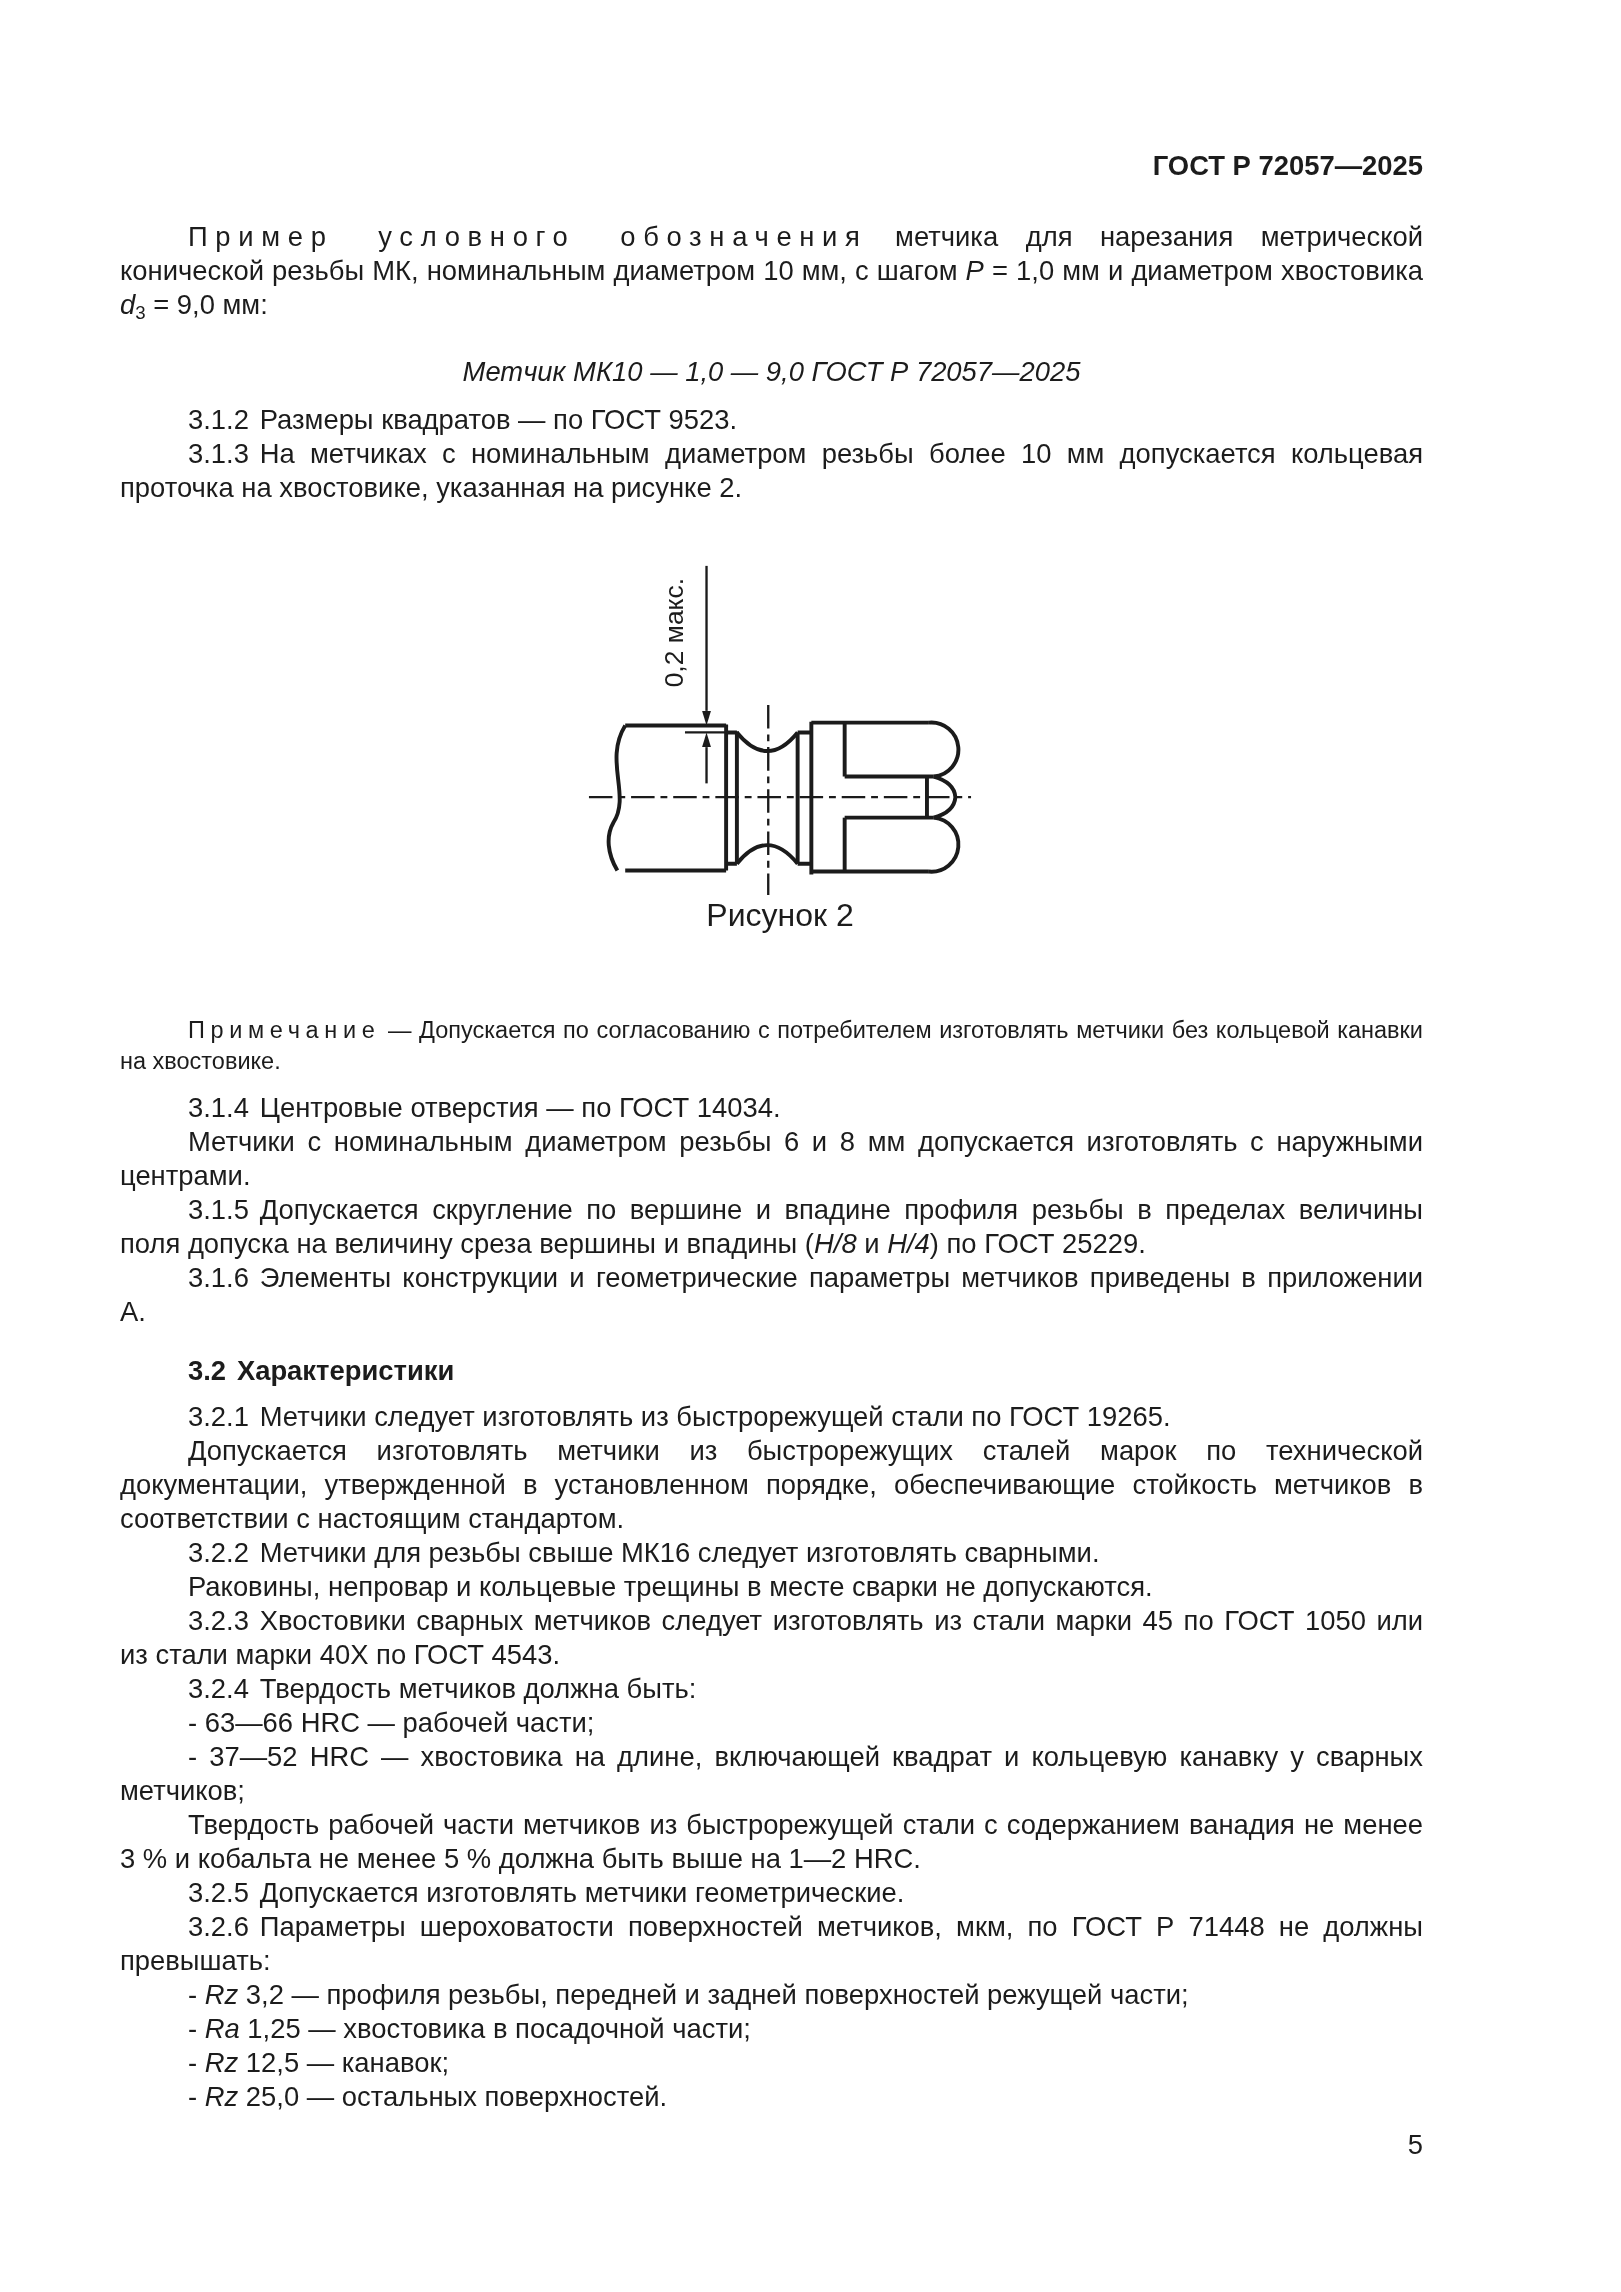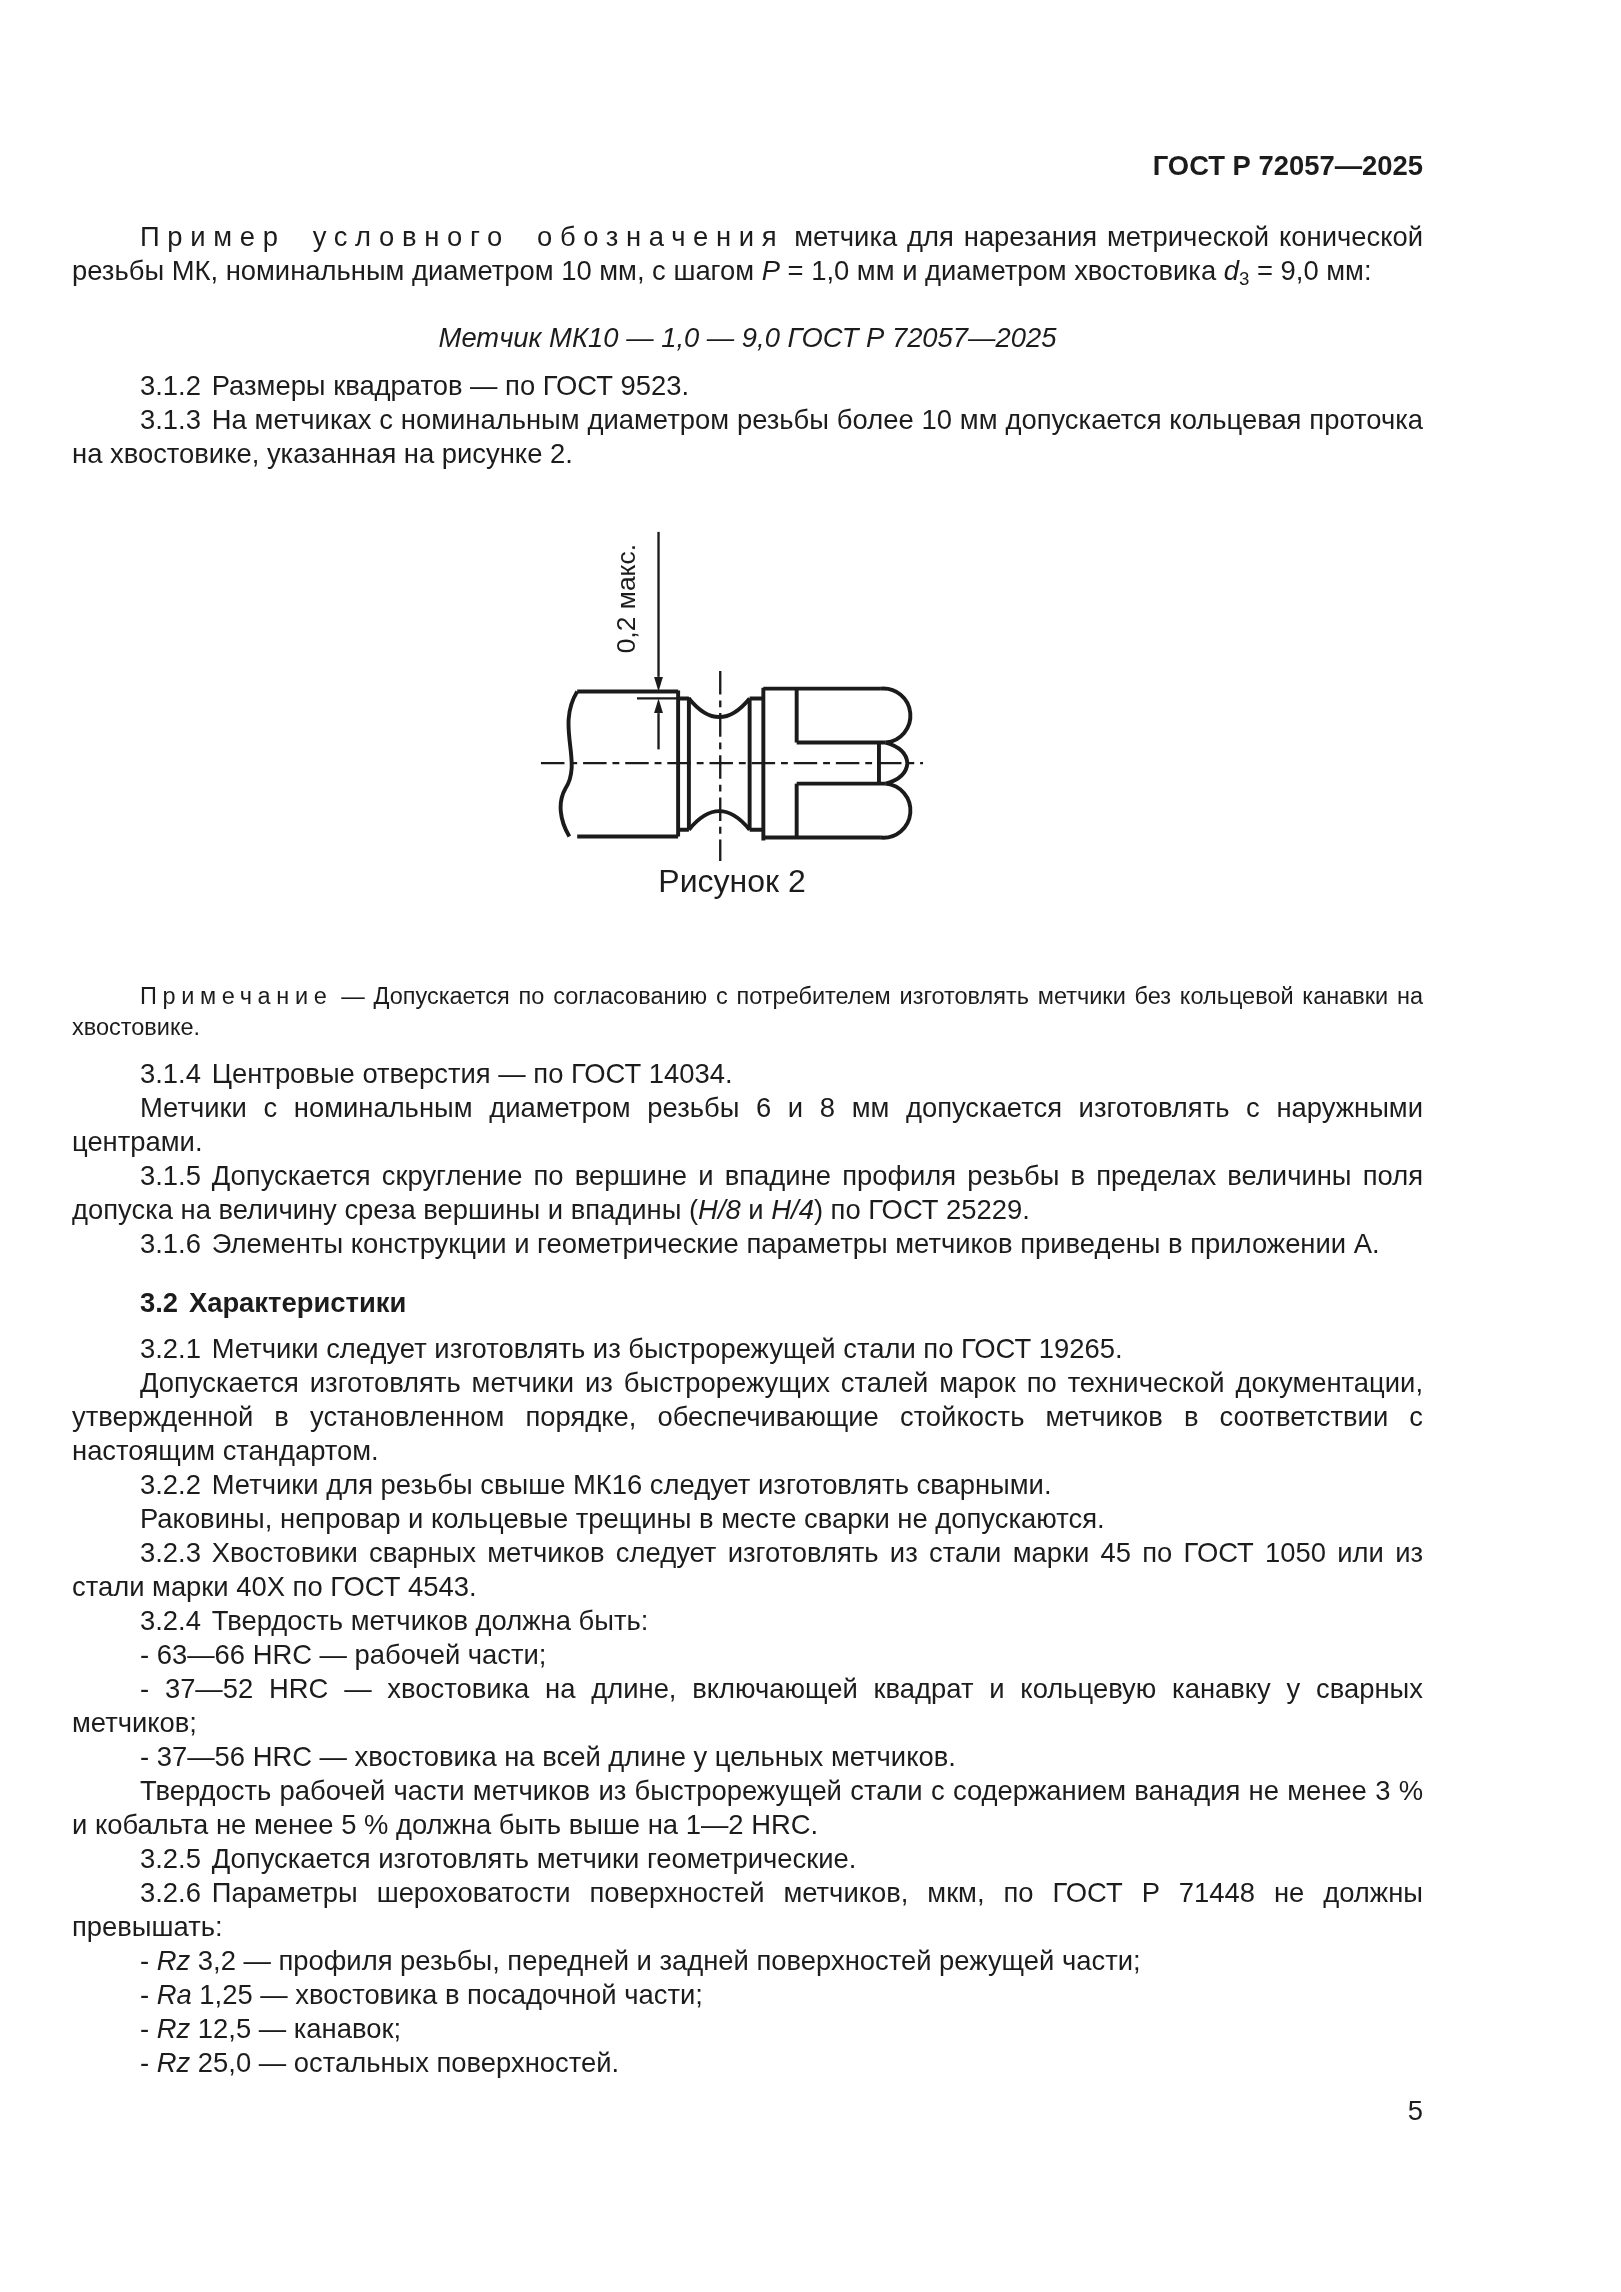--- a/index.html
+++ b/index.html
@@ -1,21 +1,21 @@
 <!DOCTYPE html>
 <html lang="ru"><head>
 <meta charset="utf-8">
 <style>
   html,body{margin:0;padding:0;background:#e8e8e8;}
   .page{
     position:relative;
     width:1621px;height:2293px;
     background:#ffffff;
     box-sizing:border-box;
-    padding:149px 198px 0 72px;
+    padding:149px 198px 0 120px;
     font-family:"Liberation Sans",sans-serif;
     font-size:27.4px;line-height:34px;
     color:#1c1c1c;
     overflow:hidden;
   }
   .hdr{text-align:right;font-weight:bold;text-indent:0;}
   p{margin:0;text-indent:68px;text-align:justify;}
   .desig{margin-top:24.5px;text-align:center;text-indent:0;font-style:italic;}
   .sp{letter-spacing:0.28em;word-spacing:0.35em;}
   .num{padding-right:10.8px;text-align:center;}
@@ -106,21 +106,20 @@
   <p>Допускается изготовлять метчики из быстрорежущих сталей марок по технической документации, утвержденной в установленном порядке, обеспечивающие стойкость метчиков в соответствии с настоящим стандартом.</p>
 
   <p><span class="num">3.2.2</span><span>Метчики для резьбы свыше МК16 следует изготовлять сварными.</span></p>
   <p>Раковины, непровар и кольцевые трещины в месте сварки не допускаются.</p>
 
   <p><span class="num">3.2.3</span><span>Хвостовики сварных метчиков следует изготовлять из стали марки 45 по ГОСТ 1050 или из стали марки 40Х по ГОСТ 4543.</span></p>
 
   <p><span class="num">3.2.4</span><span>Твердость метчиков должна быть:</span></p>
   <p>- 63—66 HRC — рабочей части;</p>
   <p>- 37—52 HRC — хвостовика на длине, включающей квадрат и кольцевую канавку у сварных метчиков;</p>
-  <p>- 37—56 HRC — хвостовика на всей длине у цельных метчиков.</p>
   <p>Твердость рабочей части метчиков из быстрорежущей стали с содержанием ванадия не менее 3 % и кобальта не менее 5 % должна быть выше на 1—2 HRC.</p>
 
   <p><span class="num">3.2.5</span><span>Допускается изготовлять метчики геометрические.</span></p>
 
   <p><span class="num">3.2.6</span><span>Параметры шероховатости поверхностей метчиков, мкм, по ГОСТ Р 71448 не должны превышать:</span></p>
 
   <p><span>- </span><i>Rz</i><span> 3,2 — профиля резьбы, передней и задней поверхностей режущей части;</span></p>
   <p><span>- </span><i>Ra</i><span> 1,25 — хвостовика в посадочной части;</span></p>
   <p><span>- </span><i>Rz</i><span> 12,5 — канавок;</span></p>
   <p><span>- </span><i>Rz</i><span> 25,0 — остальных поверхностей.</span></p>

